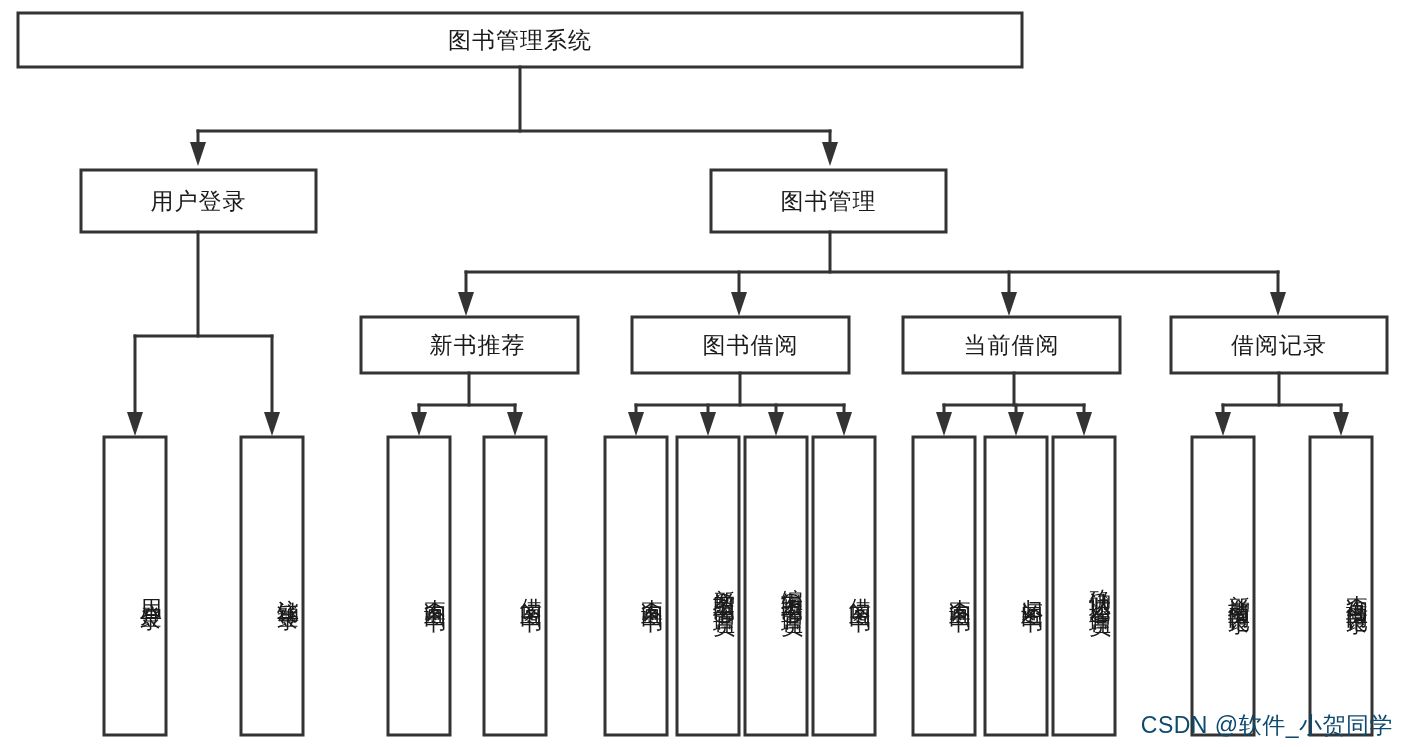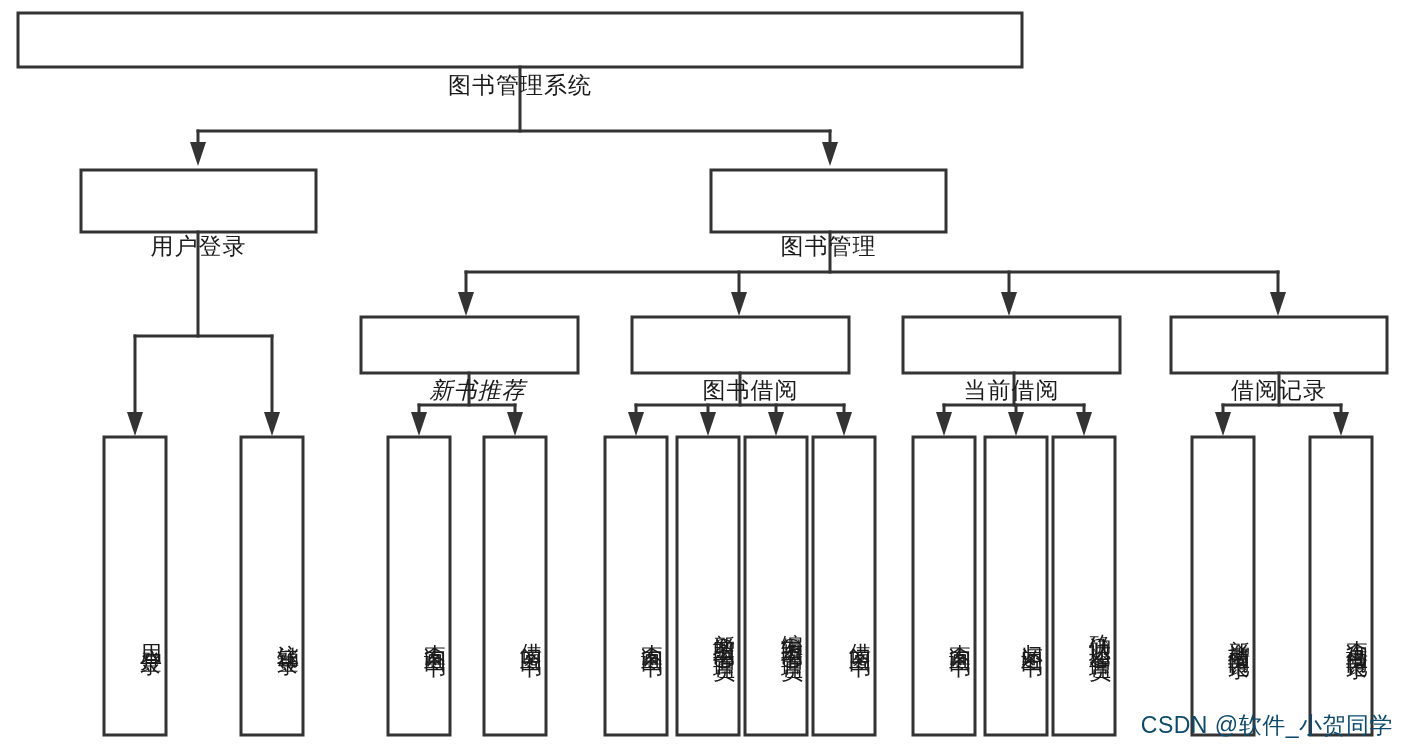--- a/index.html
+++ b/index.html
@@ -42,21 +42,20 @@
   .node-label {
     position: absolute;
     display: flex;
     align-items: center;
     justify-content: center;
     color: #1a1a1a;
     font-family: "Liberation Sans", "DejaVu Sans", sans-serif;
     text-align: center;
     pointer-events: none;
     box-sizing: border-box;
-    margin-top: 45px;
   }
   .node-label.horiz {
     font-size: 23px;
     letter-spacing: 1px;
   }
   .node-label.vert {
     writing-mode: vertical-rl;
     text-orientation: upright;
     font-size: 22px;
     letter-spacing: 4px;
@@ -164,21 +163,21 @@
     <rect class="node-rect" x="1053" y="437" width="62" height="298"></rect>
     <rect class="node-rect" x="1192" y="437" width="62" height="298"></rect>
     <rect class="node-rect" x="1310" y="437" width="62" height="298"></rect>
   </svg>
 
   <div class="node-label horiz" style="left:18px; top:13px; width:1004px; height:54px;">图书管理系统</div>
 
   <div class="node-label horiz" style="left:81px; top:170px; width:235px; height:62px;">用户登录</div>
   <div class="node-label horiz" style="left:711px; top:170px; width:235px; height:62px;border-radius:18px;">图书管理</div>
 
-  <div class="node-label horiz" style="left:361px; top:317px; width:233px; height:56px;font-style:italic;">新书推荐</div>
+  <div class="node-label horiz" style="left:361px; top:317px; width:233px; height:56px;">新书推荐</div>
   <div class="node-label horiz" style="left:632px; top:317px; width:237px; height:56px;">图书借阅</div>
   <div class="node-label horiz" style="left:903px; top:317px; width:217px; height:56px;">当前借阅</div>
   <div class="node-label horiz" style="left:1171px; top:317px; width:216px; height:56px;">借阅记录</div>
 
   <div class="node-label vert" style="left:104px; top:437px; width:62px; height:298px;">用户登录</div>
   <div class="node-label vert" style="left:241px; top:437px; width:62px; height:298px;">注销登录</div>
   <div class="node-label vert" style="left:388px; top:437px; width:62px; height:298px;">查询图书</div>
   <div class="node-label vert" style="left:484px; top:437px; width:62px; height:298px;">借阅图书</div>
   <div class="node-label vert" style="left:605px; top:437px; width:62px; height:298px;">查询图书</div>
   <div class="node-label vert" style="left:677px; top:437px; width:62px; height:298px;">新增图书（管理员）</div>

